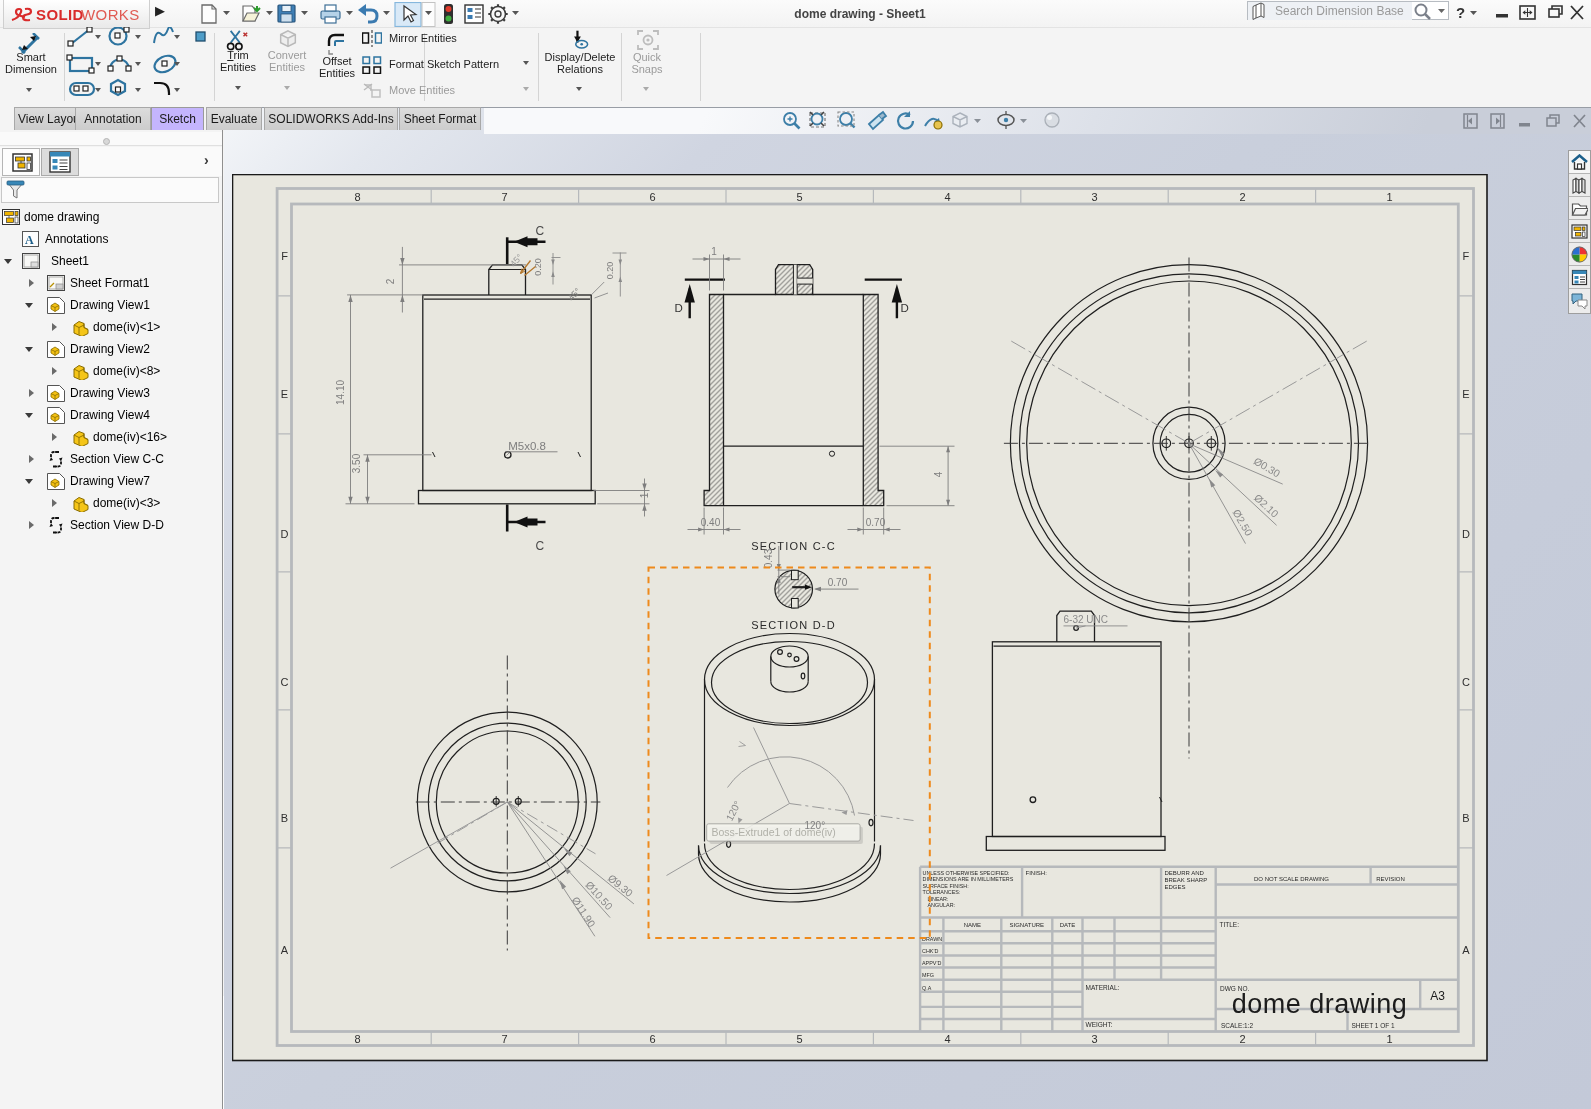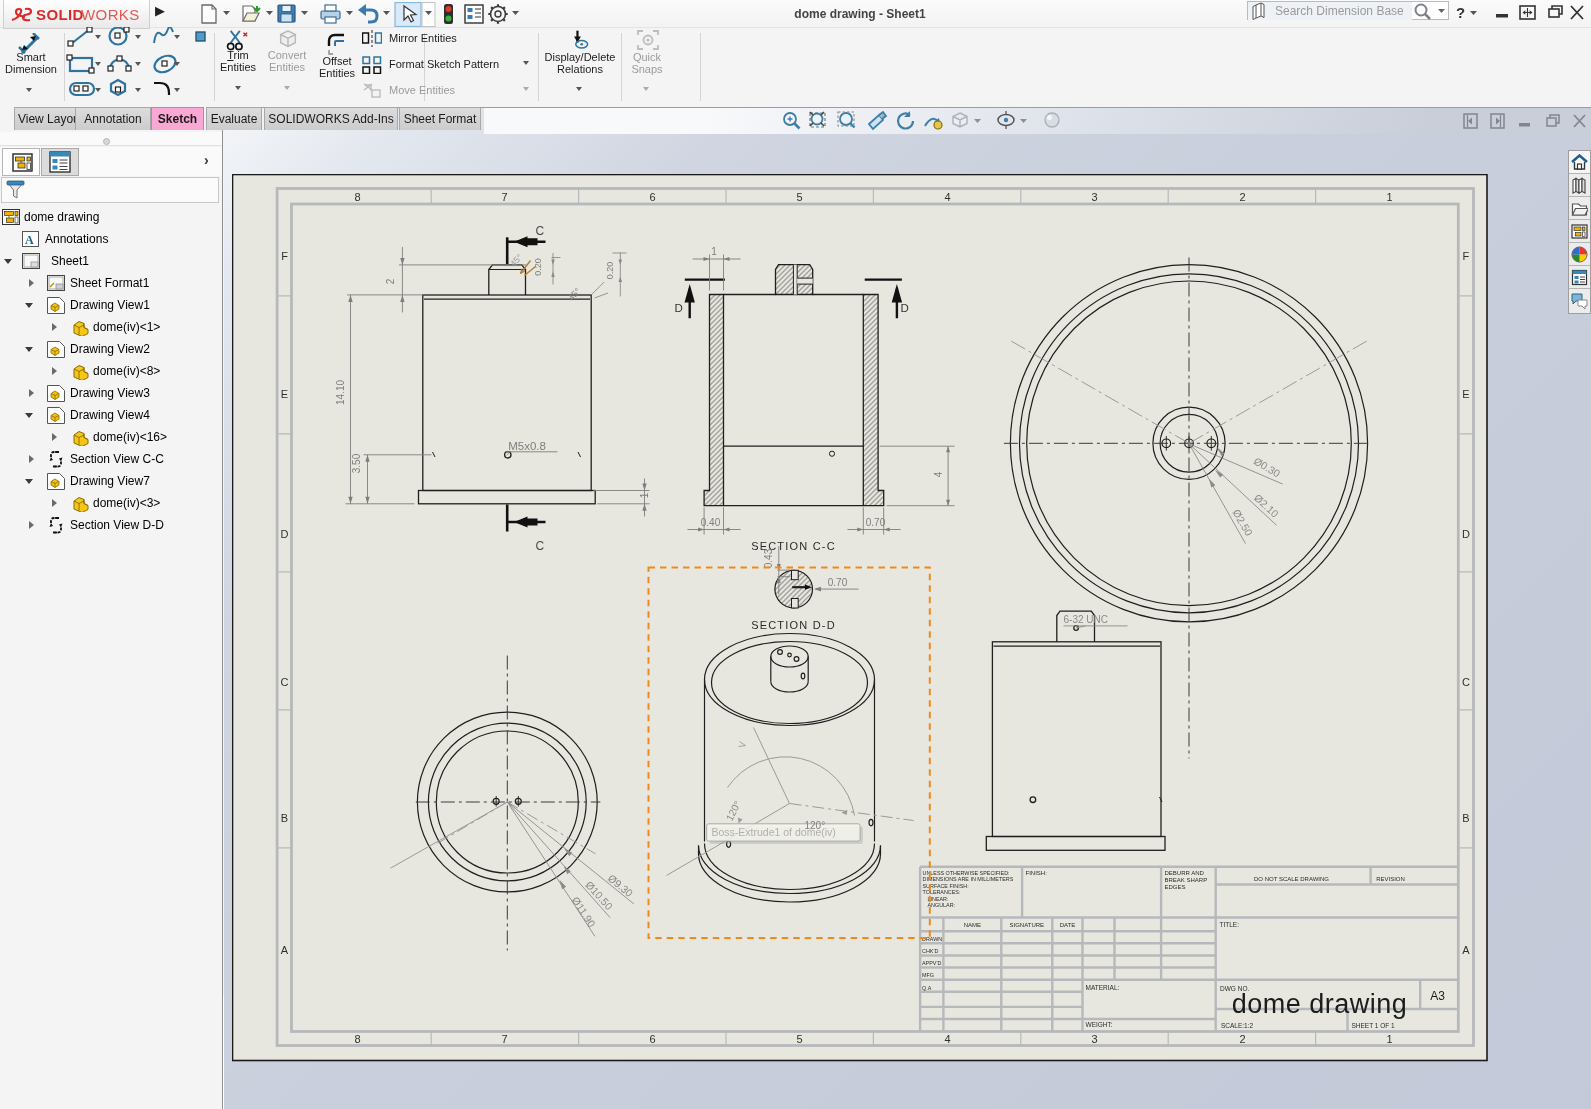--- a/index.html
+++ b/index.html
@@ -17,21 +17,21 @@
 
 #ribbon { position:absolute; left:0; top:29px; width:1591px; height:78px; background:#f4f4f4; }
 .rdiv { position:absolute; top:4px; height:68px; width:1px; background:#d4d4d4; }
 .rlabel { position:absolute; font-size:11px; color:#1d1d1d; text-align:center; white-space:nowrap; }
 .rlabel.gray { color:#9b9b9b; }
 .caret { position:absolute; width:0; height:0; border-left:3.5px solid transparent; border-right:3.5px solid transparent; border-top:4px solid #555; }
 .caret.gray { border-top-color:#aaa; }
 
 #tabrow { position:absolute; left:0; top:107px; width:1591px; height:23px; z-index:6; }
 .tab { position:absolute; top:0; height:23px; background:linear-gradient(#dcdcdc,#cccccc); border:1px solid #a8a8a8; border-bottom:none; font-size:12px; color:#1a1a1a; text-align:center; padding-top:4px; }
-.tab.active { background:#f9a8d4; font-weight:bold; border-color:#9a9a9a; }
+.tab.active { background:#c4b5fd; font-weight:normal; border-color:#9a9a9a; }
 
 #panel { position:absolute; left:0; top:130px; width:223px; height:979px; background:#f4f4f4; border-right:1px solid #8f8f8f; }
 #panel .strip1 { position:absolute; left:0; top:2px; width:222px; height:14px; background:#fafafa; border-bottom:1px solid #e0e0e0; }
 #panel .dot { position:absolute; left:103px; top:8px; width:7px; height:7px; border-radius:50%; background:#d8d8d8; border:1px solid #b5b5b5; }
 #ptabs { position:absolute; left:0; top:17px; width:222px; height:29px; background:#fafafa; }
 .ptab { position:absolute; top:1px; width:38px; height:28px; }
 .ptab.first { background:#fdfdfd; border:1px solid #b5b5b5; }
 .ptab.sel { background:#dcdcdc; border:1px solid #aaa; }
 #ptabs .chev { position:absolute; left:204px; top:5px; font-size:14px; color:#3a3a3a; font-weight:bold; }
 #filter { position:absolute; left:1px; top:47px; width:218px; height:26px; background:#fbfbfb; border:1px solid #c8c8c8; }

